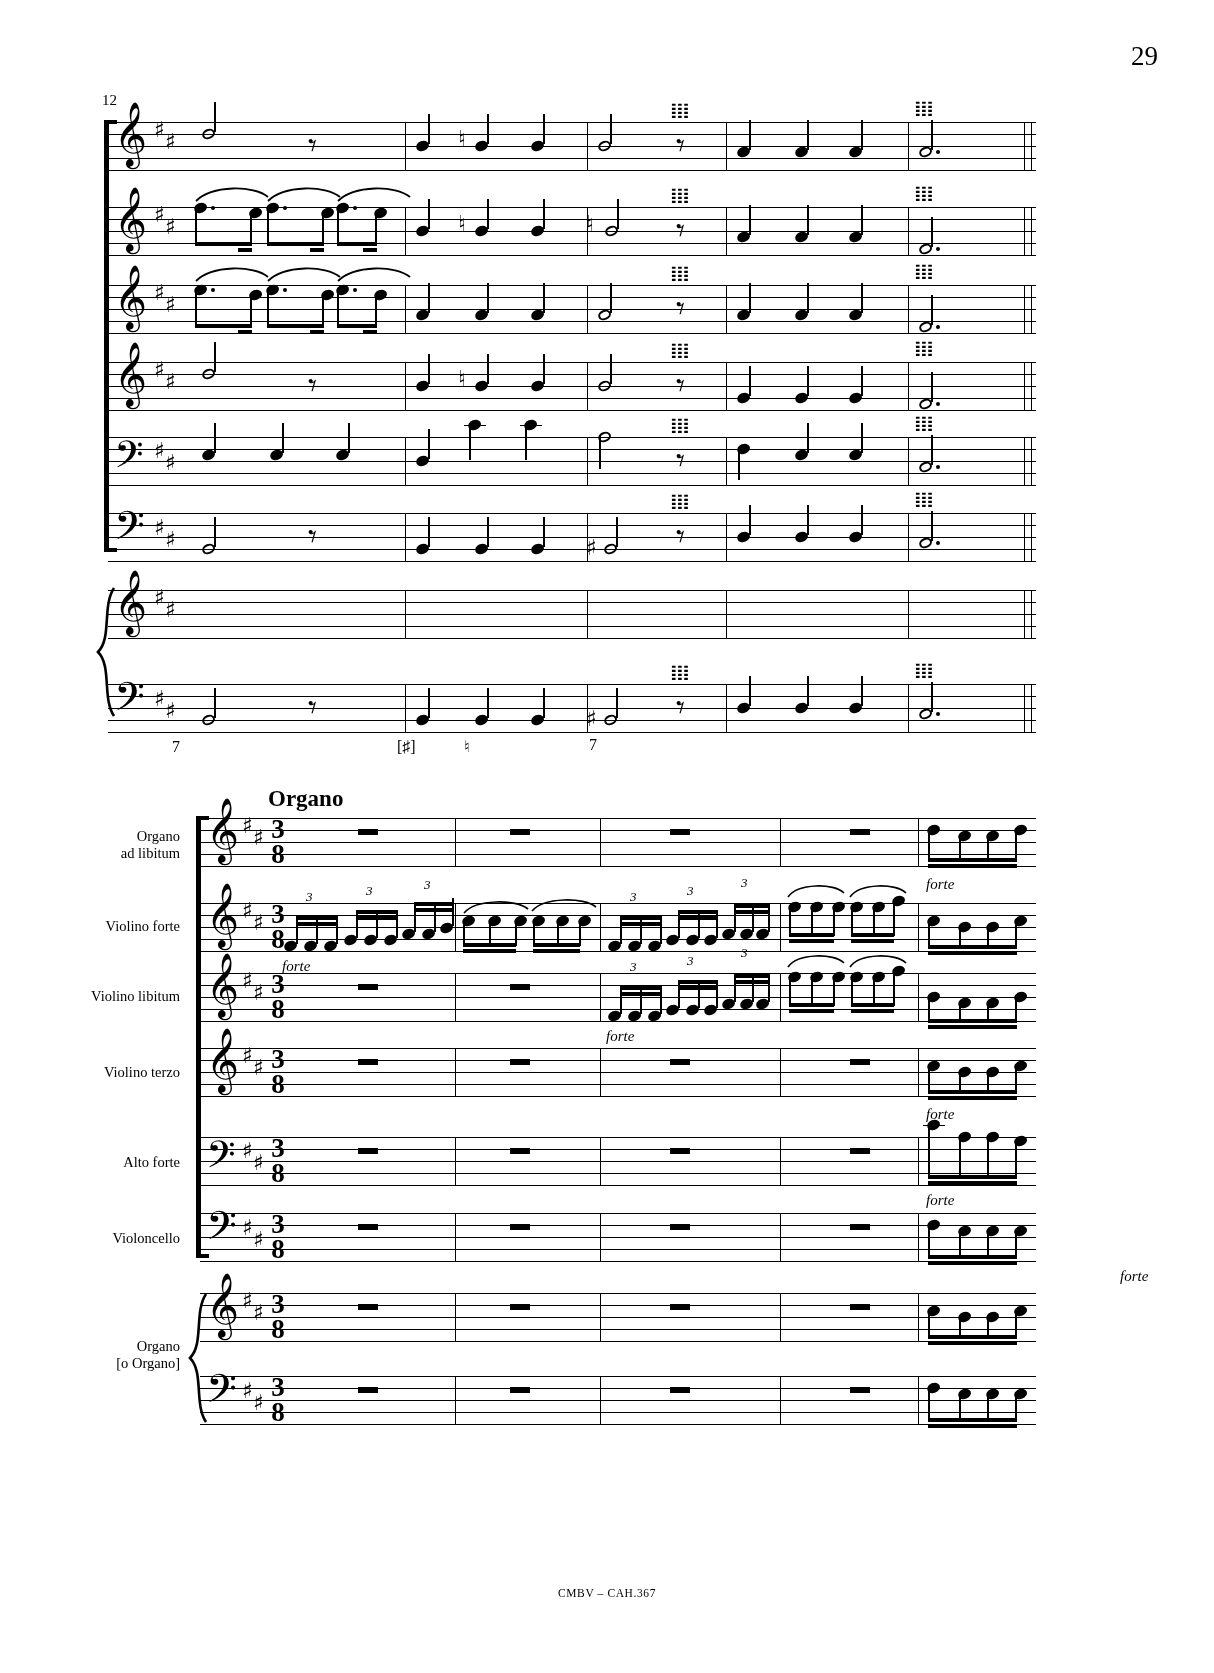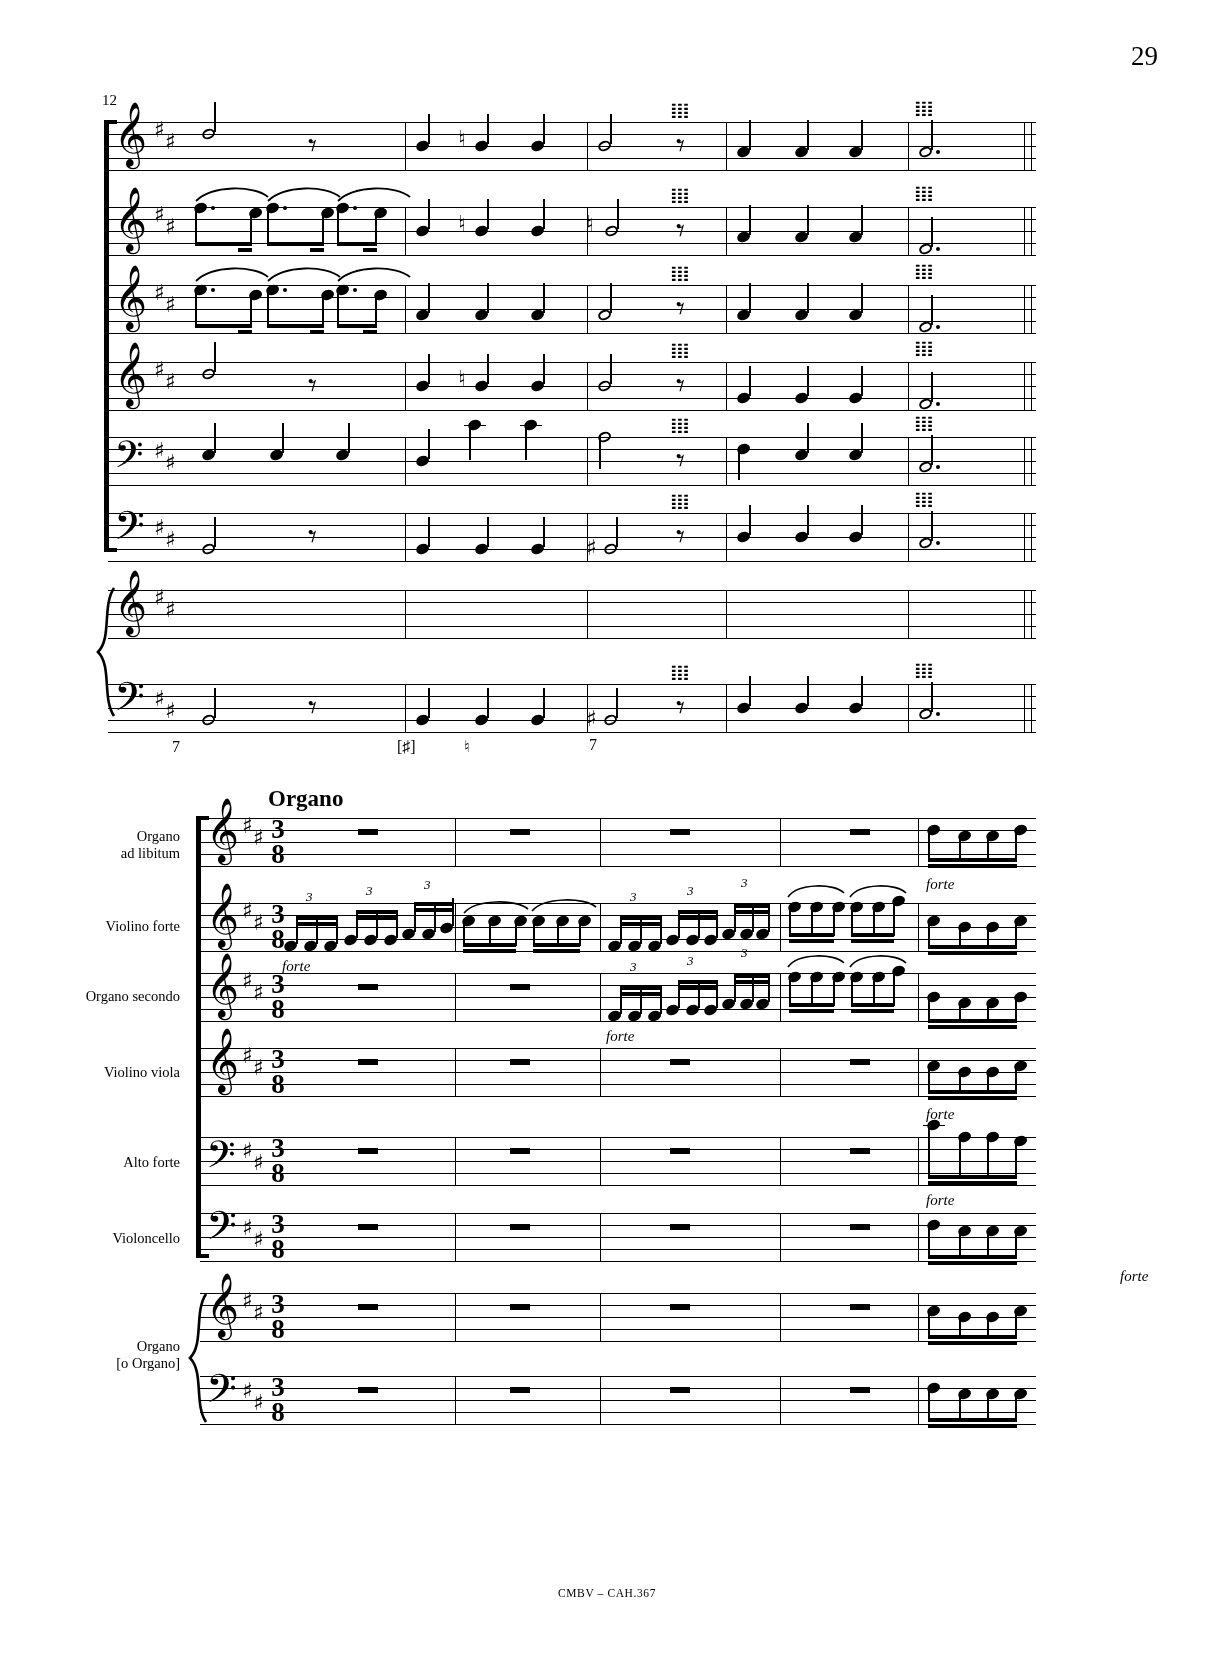--- a/index.html
+++ b/index.html
@@ -647,24 +647,24 @@
   <div class="tempo-mark" style="left:268px;top:786px;">Organo</div>
 
   <div class="inst-label" style="left:70px;top:828px;width:110px;">
     <div>Organo</div>
     <div>ad libitum</div>
   </div>
   <div class="inst-label" style="left:50px;top:918px;width:130px;">
     <div>Violino forte</div>
   </div>
   <div class="inst-label" style="left:40px;top:988px;width:140px;">
-    <div>Organo secondo</div>
+    <div>Violino libitum</div>
   </div>
   <div class="inst-label" style="left:50px;top:1064px;width:130px;">
-    <div>Violino viola</div>
+    <div>Violino terzo</div>
   </div>
   <div class="inst-label" style="left:60px;top:1154px;width:120px;">
     <div>Alto forte</div>
   </div>
   <div class="inst-label" style="left:50px;top:1230px;width:130px;">
     <div>Violoncello</div>
   </div>
   <div class="inst-label" style="left:58px;top:1338px;width:122px;">
     <div>Organo</div>
     <div>[o Organo]</div>

